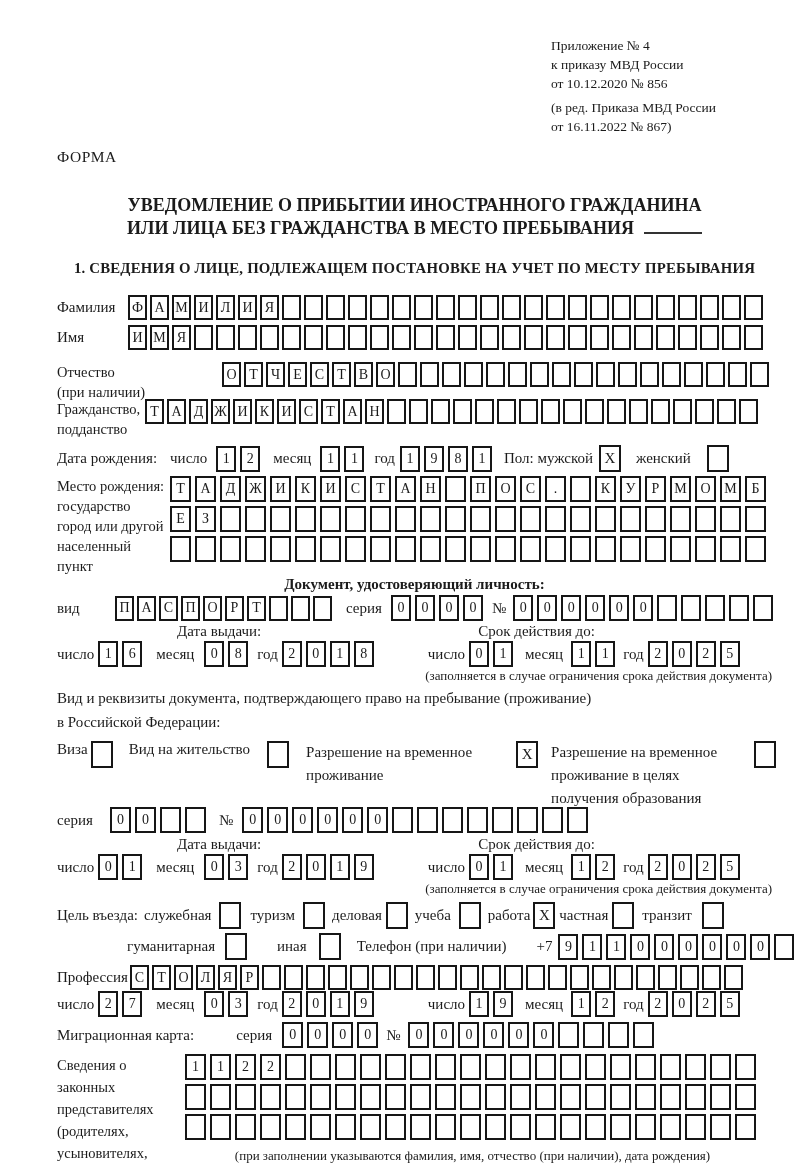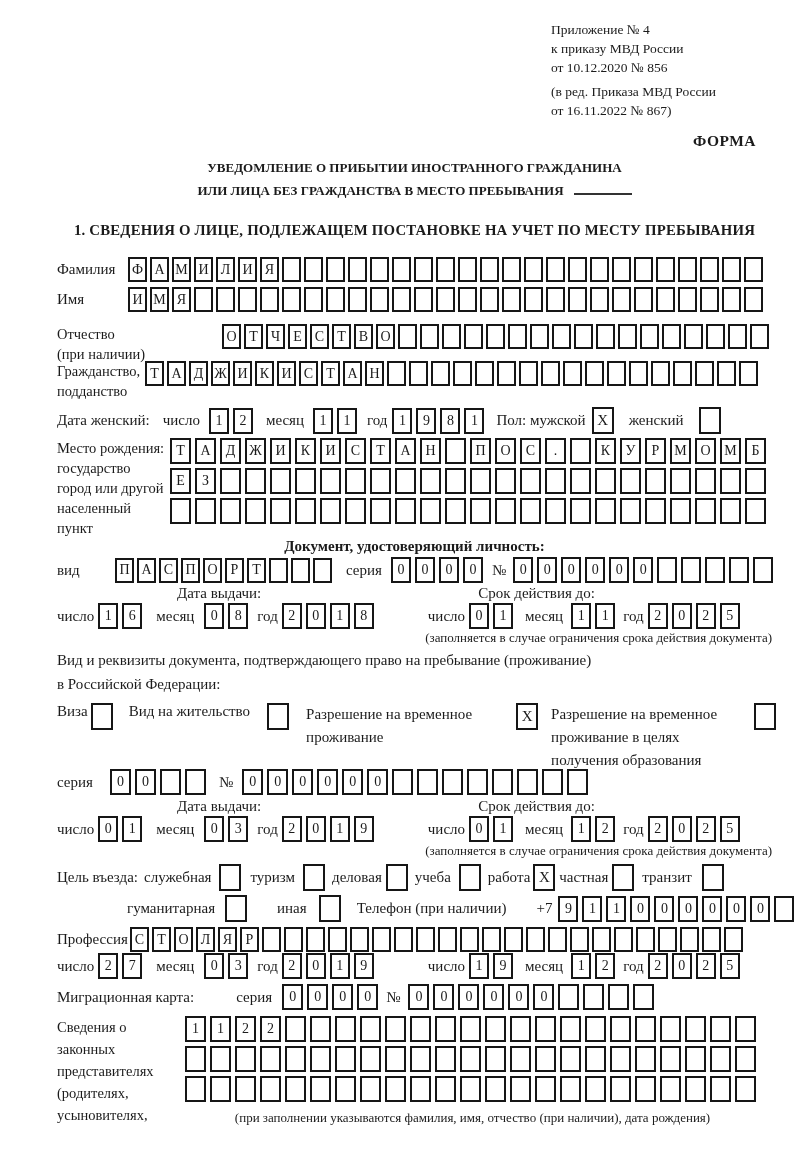--- a/index.html
+++ b/index.html
@@ -1,25 +1,25 @@
 <!DOCTYPE html>
 <html><head>
 <meta charset="utf-8">
 <style>
   html,body{margin:0;padding:0;background:#fff;}
   body{width:800px;height:1163px;overflow:hidden;color:#1b1b1b;
        font-family:"Liberation Serif","DejaVu Serif",serif;}
-  .page{box-sizing:border-box;width:800px;height:1163px;padding:20px 28px 0 57px;position:relative;}
+  .page{box-sizing:border-box;width:800px;height:1163px;padding:36px 28px 0 57px;position:relative;}
 
   
   .appendix{width:215px;margin-left:auto;margin-right:6px;font-size:13.5px;line-height:19px;}
   .appendix .edition{margin-top:5px;}
-  .forma{text-align:right;margin-right:16px;margin-top:12px;font-weight:bold;font-size:15.5px;letter-spacing:.5px;}
-
-  .title{text-align:center;font-weight:bold;font-size:13px;line-height:23px;margin-top:6px;}
+  .forma{text-align:left;margin-right:34px;margin-top:12px;font-weight:normal;font-size:15.5px;letter-spacing:.5px;}
+
+  .title{text-align:center;font-weight:bold;font-size:18px;line-height:23px;margin-top:28px;}
   .title-underline{display:inline-block;width:58px;border-bottom:2px solid #333;margin-left:10px;vertical-align:baseline;}
   .sec-heading{text-align:center;font-weight:bold;font-size:14.8px;margin-top:20px;letter-spacing:.2px;}
 
   
   .line{display:flex;align-items:center;}
   .line.top{align-items:flex-start;}
   .lbl{font-size:15px;flex:none;white-space:nowrap;}
   .lbl2{font-size:14.5px;flex:none;line-height:20px;}
   .lblh{height:25px;overflow:visible;}
 
@@ -197,21 +197,21 @@
         <span class="cell"></span>
         <span class="cell"></span>
         <span class="cell"></span>
         <span class="cell"></span>
         <span class="cell"></span>
         <span class="cell"></span>
       </span>
   </div>
 
   <div class="line" style="margin-top:21px;">
-    <span class="lbl">Дата женский:</span>
+    <span class="lbl">Дата рождения:</span>
     <span class="lbl" style="margin-left:13px;">число</span>
     <span class="cellrow d" style="margin-left:9px;">
         <span class="cell">1</span>
         <span class="cell">2</span>
       </span>
     <span class="lbl" style="margin-left:9px;">месяц</span>
     <span class="cellrow d" style="margin-left:9px;">
         <span class="cell">1</span>
         <span class="cell">1</span>
       </span>

